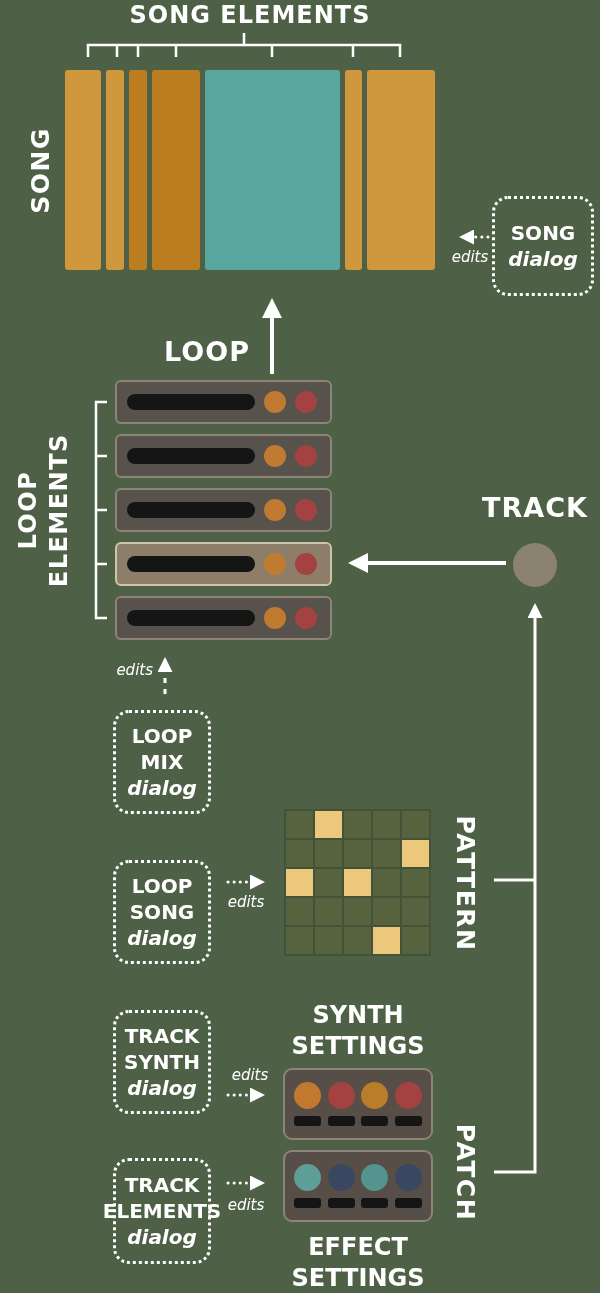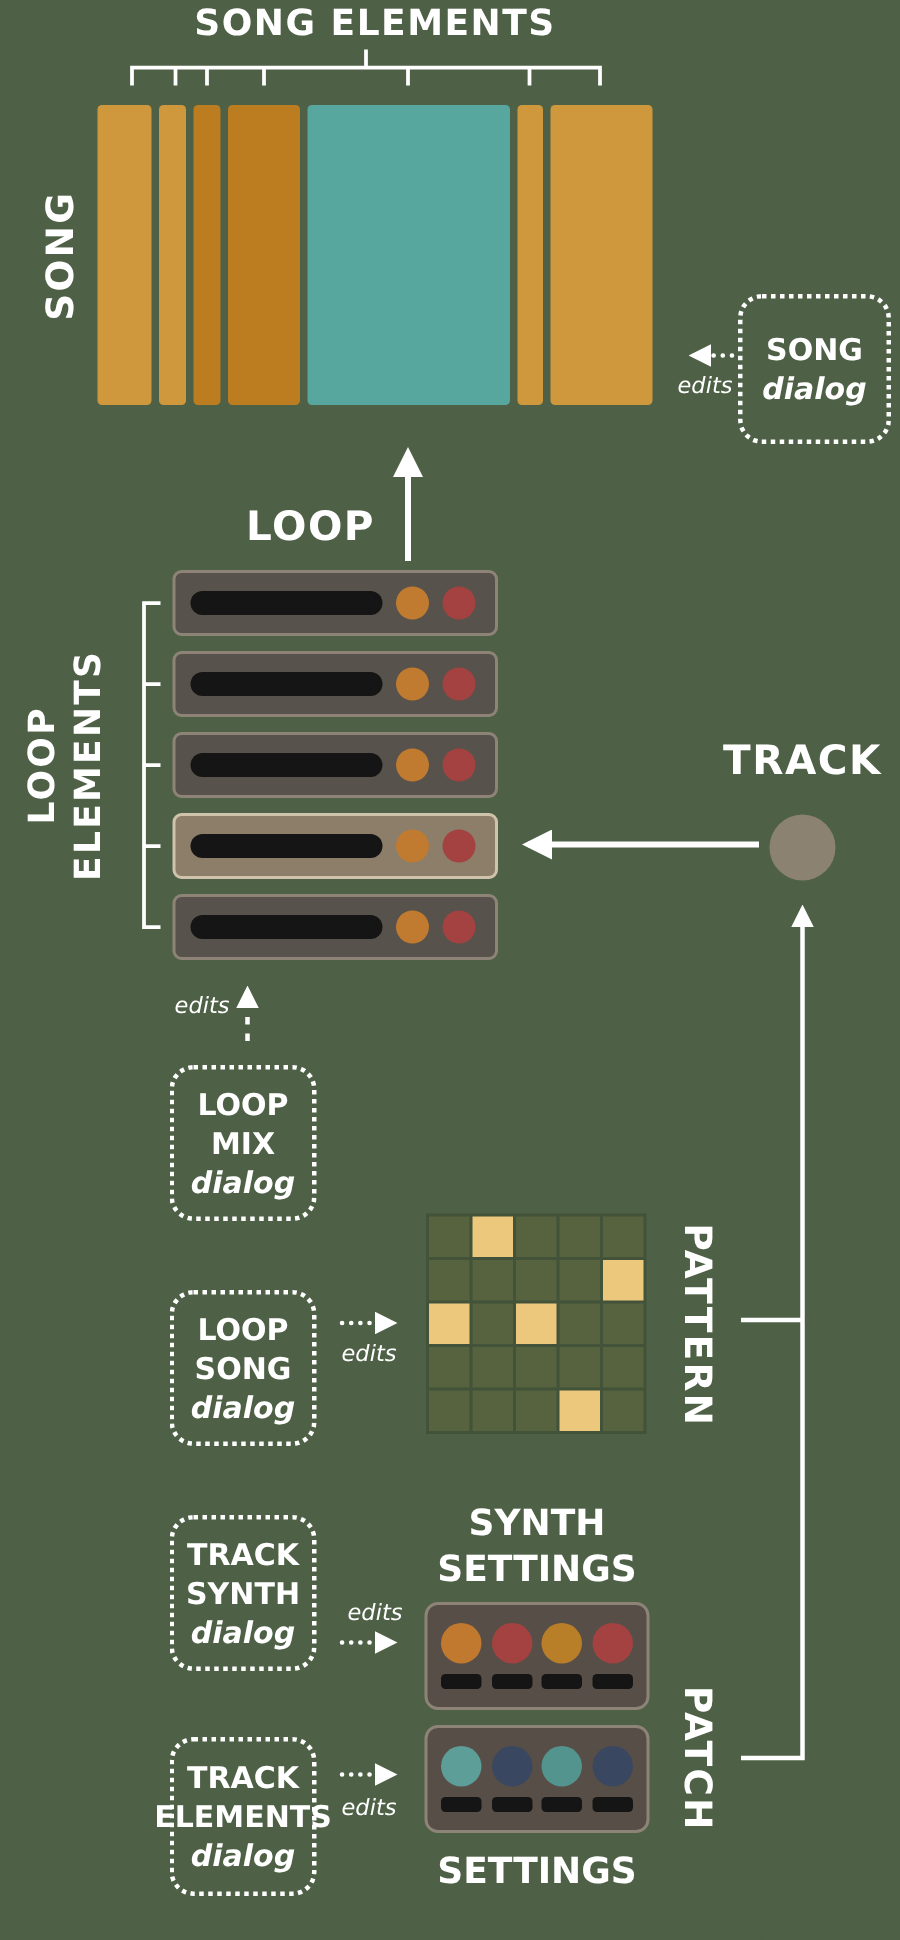--- a/index.html
+++ b/index.html
@@ -254,16 +254,17 @@
       </div>
     <div class="prow">
         <div class="panel-bar"></div>
         <div class="panel-bar"></div>
         <div class="panel-bar"></div>
         <div class="panel-bar"></div>
       </div>
   </div>
 
   <div class="settings-label effect-label">
+    <div>EFFECT</div>
     <div>SETTINGS</div>
   </div>
 
 </div>
 
 </body></html>

